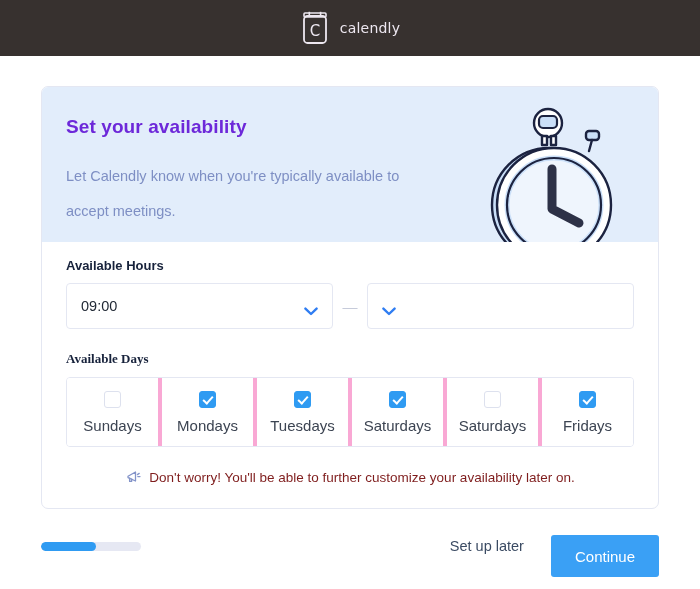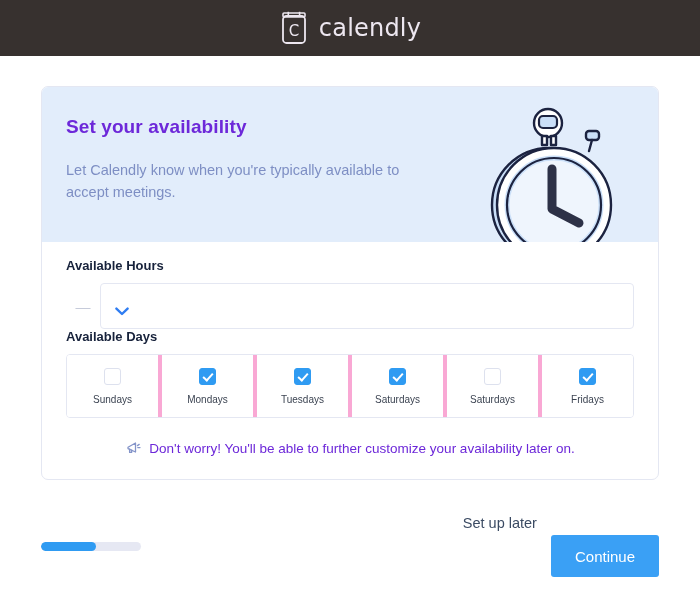--- a/index.html
+++ b/index.html
@@ -25,21 +25,21 @@
     gap: 10px;
   }
   .logo-mark {
     width: 30px;
     height: 34px;
     position: relative;
     display: block;
   }
   .logo-wordmark {
     color: #EDE7F0;
-    font-size: 24px;
+    font-size: 14px;
     letter-spacing: 0.2px;
     font-family: "DejaVu Sans", sans-serif;
   }
 
   
   .card {
     position: absolute;
     left: 41px;
     top: 86px;
     width: 618px;
@@ -63,21 +63,21 @@
     font-weight: 700;
     color: #6d28d9;
     letter-spacing: 0.1px;
   }
   .hero-sub {
     position: absolute;
     left: 24px;
     top: 72px;
     width: 350px;
     font-size: 14.5px;
-    line-height: 22px;
+    line-height: 35px;
     color: #7E8FC4;
   }
   .hero-art {
     position: absolute;
     right: 22px;
     top: 18px;
     width: 160px;
     height: 150px;
   }
 
@@ -120,20 +120,22 @@
   }
   .dash {
     width: 34px;
     text-align: center;
     color: #C6CBDA;
     font-size: 15px;
     user-select: none;
   }
 
   .days-label {
+    margin-top: 22px;
+    font-family: Liberation Serif, serif;
   }
   .days-row {
     display: flex;
     border: 1px solid #E4E7F2;
     border-radius: 4px;
     overflow: hidden;
   }
   .day-cell {
     flex: 1 1 0;
     padding: 13px 0 12px 0;
@@ -164,31 +166,31 @@
     position: absolute;
     left: 5px;
     top: 2px;
     width: 4px;
     height: 8px;
     border: solid #fff;
     border-width: 0 2px 2px 0;
     transform: rotate(42deg);
   }
   .day-name {
-    font-size: 10px;
+    font-size: 15px;
     color: #3C4452;
   }
 
   .hint {
     margin-top: 22px;
     display: flex;
     align-items: center;
     justify-content: center;
     gap: 7px;
-    color: #6d28d9;
+    color: #7f1d1d;
     font-size: 13.5px;
   }
   .hint-icon { width: 17px; height: 17px; display: block; }
 
   
   .footer {
     position: absolute;
     left: 41px;
     right: 41px;
     top: 519px;
@@ -204,22 +206,22 @@
     overflow: hidden;
   }
   .progress-fill {
     height: 100%;
     background: #2F9BF2;
     border-radius: 5px;
   }
   .footer-right {
     margin-left: auto;
     display: flex;
-    align-items: flex-start;
-    gap: 14px;
+    align-items: center;
+    gap: 27px;
   }
   .later-link {
     font-size: 14.5px;
     color: #3B4B63;
     cursor: pointer;
   }
   .continue-btn {
     background: #3AA0F5;
     color: #fff;
     font-size: 15px;
@@ -270,20 +272,28 @@
         <path d="M76 64 L76 104 L103 118" fill="none" stroke="#2D3147" stroke-width="9" stroke-linecap="round" stroke-linejoin="round"></path>
       </svg>
     </div>
   </div>
 
   <div class="card-body">
 
     <div class="field-label">Available Hours</div>
 
     <div class="hours-row">
+      <div class="select-box">
+        <span class="select-value">09:00</span>
+        <span class="chev">
+          <svg viewBox="0 0 14 9" width="14" height="9">
+            <path d="M1.4 1.6 L7 7 L12.6 1.6" fill="none" stroke="#2F7DF2" stroke-width="2.4" stroke-linecap="round" stroke-linejoin="round"></path>
+          </svg>
+        </span>
+      </div>
       <div class="dash">—</div>
       <div class="select-box">
         <span class="chev">
           <svg viewBox="0 0 14 9" width="14" height="9">
             <path d="M1.4 1.6 L7 7 L12.6 1.6" fill="none" stroke="#2F7DF2" stroke-width="2.4" stroke-linecap="round" stroke-linejoin="round"></path>
           </svg>
         </span>
       </div>
     </div>
 

